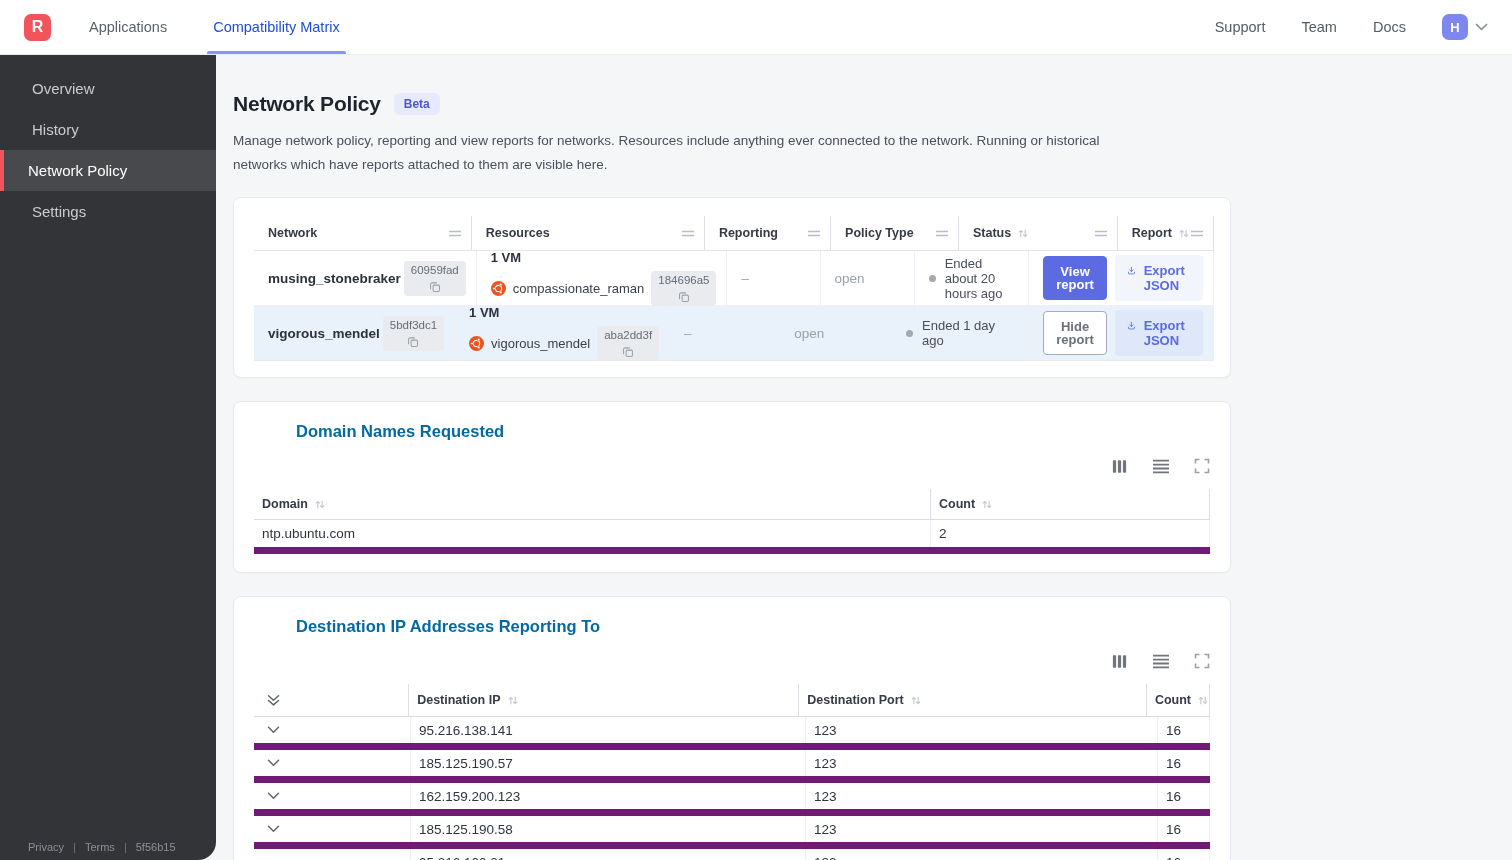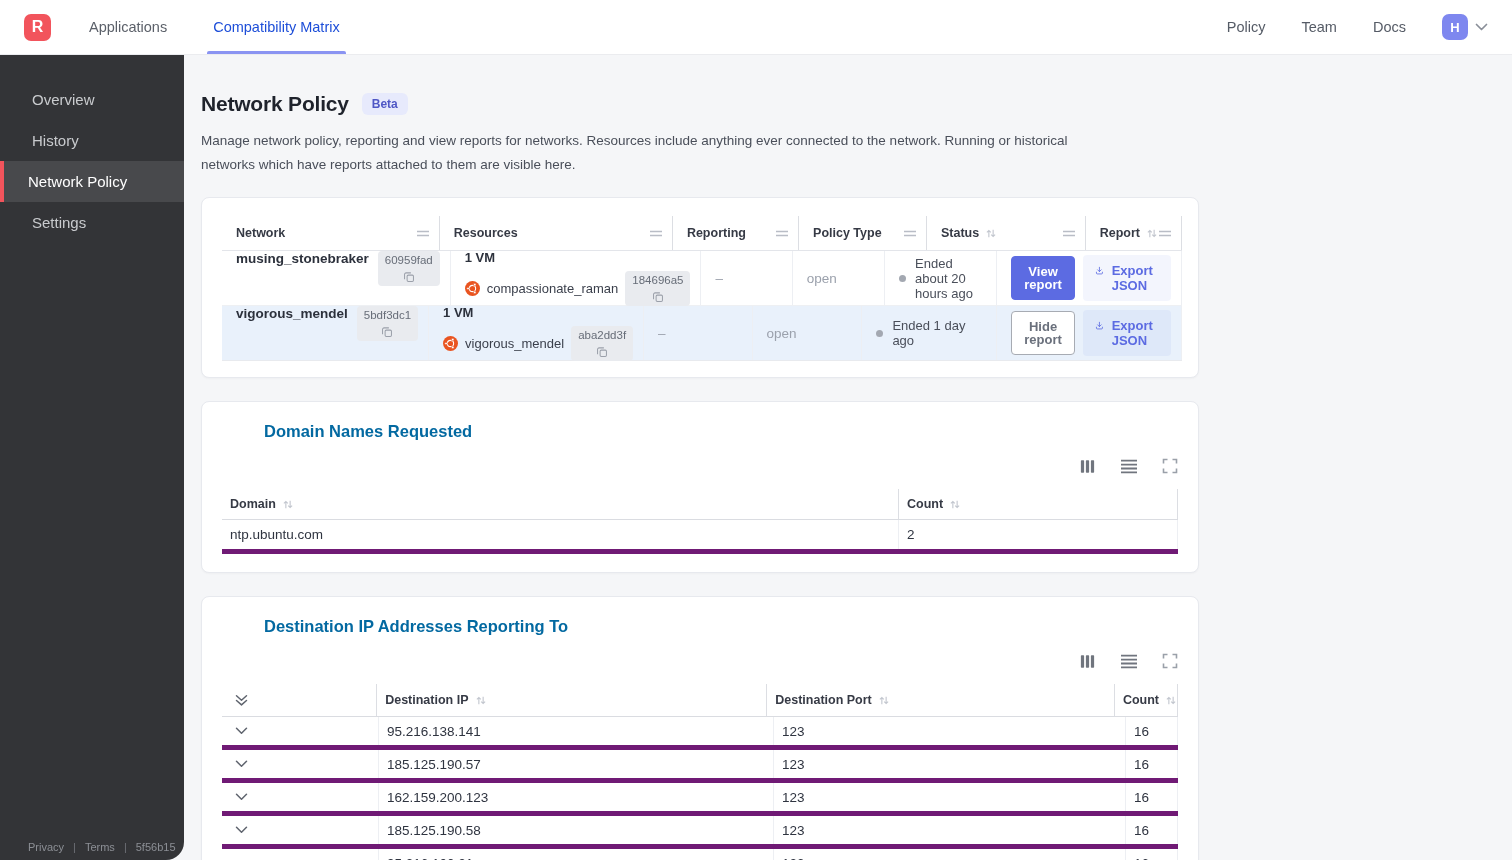--- a/index.html
+++ b/index.html
@@ -36,22 +36,22 @@
   .nav-link { font-size: 14.5px; color: #555b66; cursor: pointer; }
   .user-menu { display: flex; align-items: center; gap: 7px; cursor: pointer; }
   .avatar {
     width: 26px; height: 26px; border-radius: 7px; background: var(--avatar-bg, #7e87ef);
     color: #fff; font-size: 13px; font-weight: 600; display: flex; align-items: center; justify-content: center;
   }
 
   
   .shell { display: flex; height: 805px; }
   .sidebar {
-    width: 184px; background: var(--sidebar-bg, #333437); flex: none;
-    padding-top: 24px; position: relative; border-radius: 0 0 18px 0;
+    width: 216px; background: var(--sidebar-bg, #333437); flex: none;
+    padding-top: 13px; position: relative; border-radius: 0 0 18px 0;
   }
   .side-item {
     height: 41px; display: flex; align-items: center; padding-left: 28px;
     color: #c9cbce; font-size: 15px; cursor: pointer; border-left: 4px solid transparent;
   }
   .side-item.active {
     background: var(--sidebar-active-bg, #48494c); color: #fff; font-weight: 500;
     border-left-color: var(--accent-red, #f2545c); padding-left: 24px;
   }
   .side-footer {
@@ -99,21 +99,21 @@
   .nt-cell {
     padding: 0 10px 0 14px; border-right: 1px solid #edeff3;
     display: flex; flex-direction: column; justify-content: center; align-items: flex-start;
   }
   .nt-col-network { width: 252px; }
   .nt-col-resources { width: 270px; }
   .nt-col-reporting { width: 145px; }
   .nt-col-policy { width: 147px; }
   .nt-col-status { width: 183px; }
   .nt-col-report { flex: 1; }
-  .nt-cell.nt-col-network { flex-direction: row; gap: 9px; }
+  .nt-cell.nt-col-network { flex-direction: row; align-items: center; gap: 3px; }
   .net-name { font-weight: 700; font-size: 13.5px; color: #2c313c; }
   .pill {
     display: inline-flex; align-items: center; gap: 5px; background: #e9ebef;
     border-radius: 4px; padding: 3px 7px; font-size: 11.5px; color: #676d78; flex-direction: column;
   }
   .pill .copy { cursor: pointer; }
   .vm-count { font-weight: 700; font-size: 13px; color: #2c313c; }
   .resource-line { display: flex; align-items: center; gap: 7px; margin-top: 6px; }
   .res-name { font-size: 13px; color: #3a3f4b; }
   .nt-cell.nt-col-status { flex-direction: row; align-items: center; gap: 9px; }
@@ -129,21 +129,21 @@
   .export {
     display: inline-flex; gap: 8px; color: var(--indigo, #5c6be2);
     font-size: 13px; font-weight: 600; cursor: pointer; padding: 8px 12px; border-radius: 4px;
     background: rgba(92,107,226,0.07);
   }
 
   
   .st-table { margin-top: 14px; }
   .st-head { display: flex; height: 31px; border-bottom: 1px solid #dadce1; }
   .st-hcell { display: flex; align-items: center; padding-left: 8px; border-right: 1px solid #dcdee3; cursor: pointer; }
-  .st-row { display: flex; height: 34px; border-bottom: 5px solid #701a75; }
+  .st-row { display: flex; height: 34px; border-bottom: 7px solid #701a75; }
   .st-cell {
     display: flex; align-items: center; padding-left: 8px; font-size: 13.5px;
     color: #2f3440; border-right: 1px solid #edeff3;
   }
   .dt-col-domain { width: 677px; }
   .dt-col-count { flex: 1; }
 
   .it-col-exp { width: 157px; padding-left: 13px; }
   .it-col-ip { width: 395px; }
   .it-col-port { width: 352px; }
@@ -162,21 +162,21 @@
         <span>Applications</span>
       </div>
 
       <div class="nav-tab active">
         <span>Compatibility Matrix</span>
       </div>
 
   </nav>
   <div class="nav-right">
 
-      <span class="nav-link">Policy</span>
+      <span class="nav-link">Support</span>
 
       <span class="nav-link">Team</span>
 
       <span class="nav-link">Docs</span>
 
     <div class="user-menu">
       <div class="avatar">H</div>
       <svg width="13" height="8" viewBox="0 0 13 8" fill="none" stroke="#8a8f99" stroke-width="1.7" stroke-linecap="round" stroke-linejoin="round">
           <path d="m1.5 1.5 5 5 5-5"></path>
         </svg>

